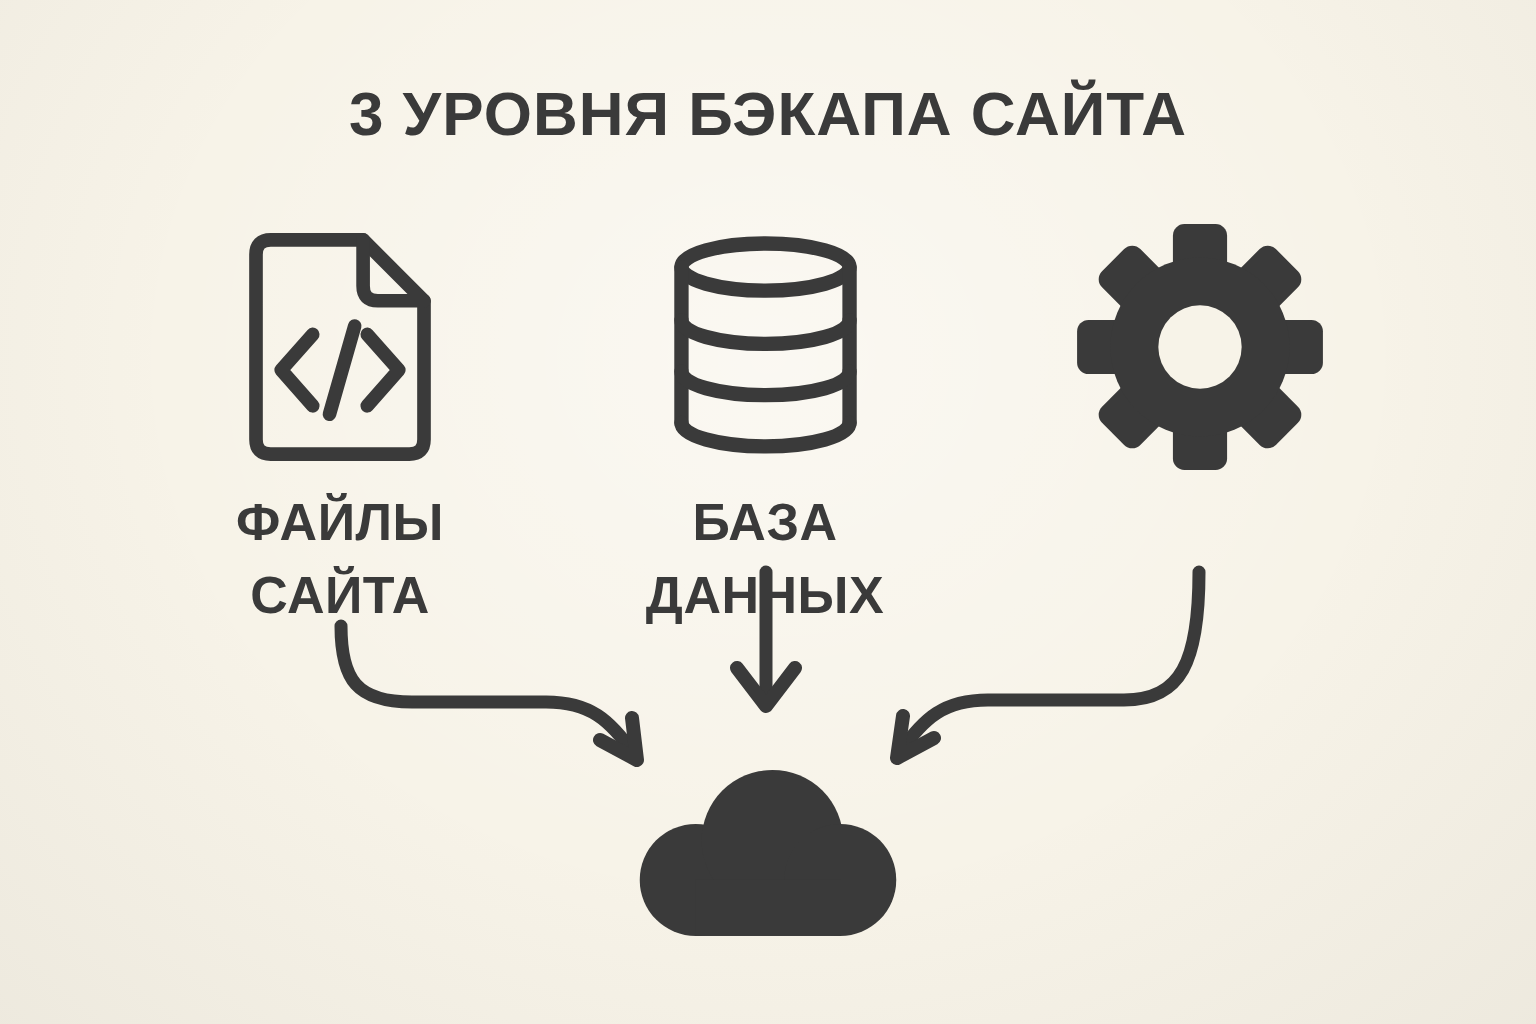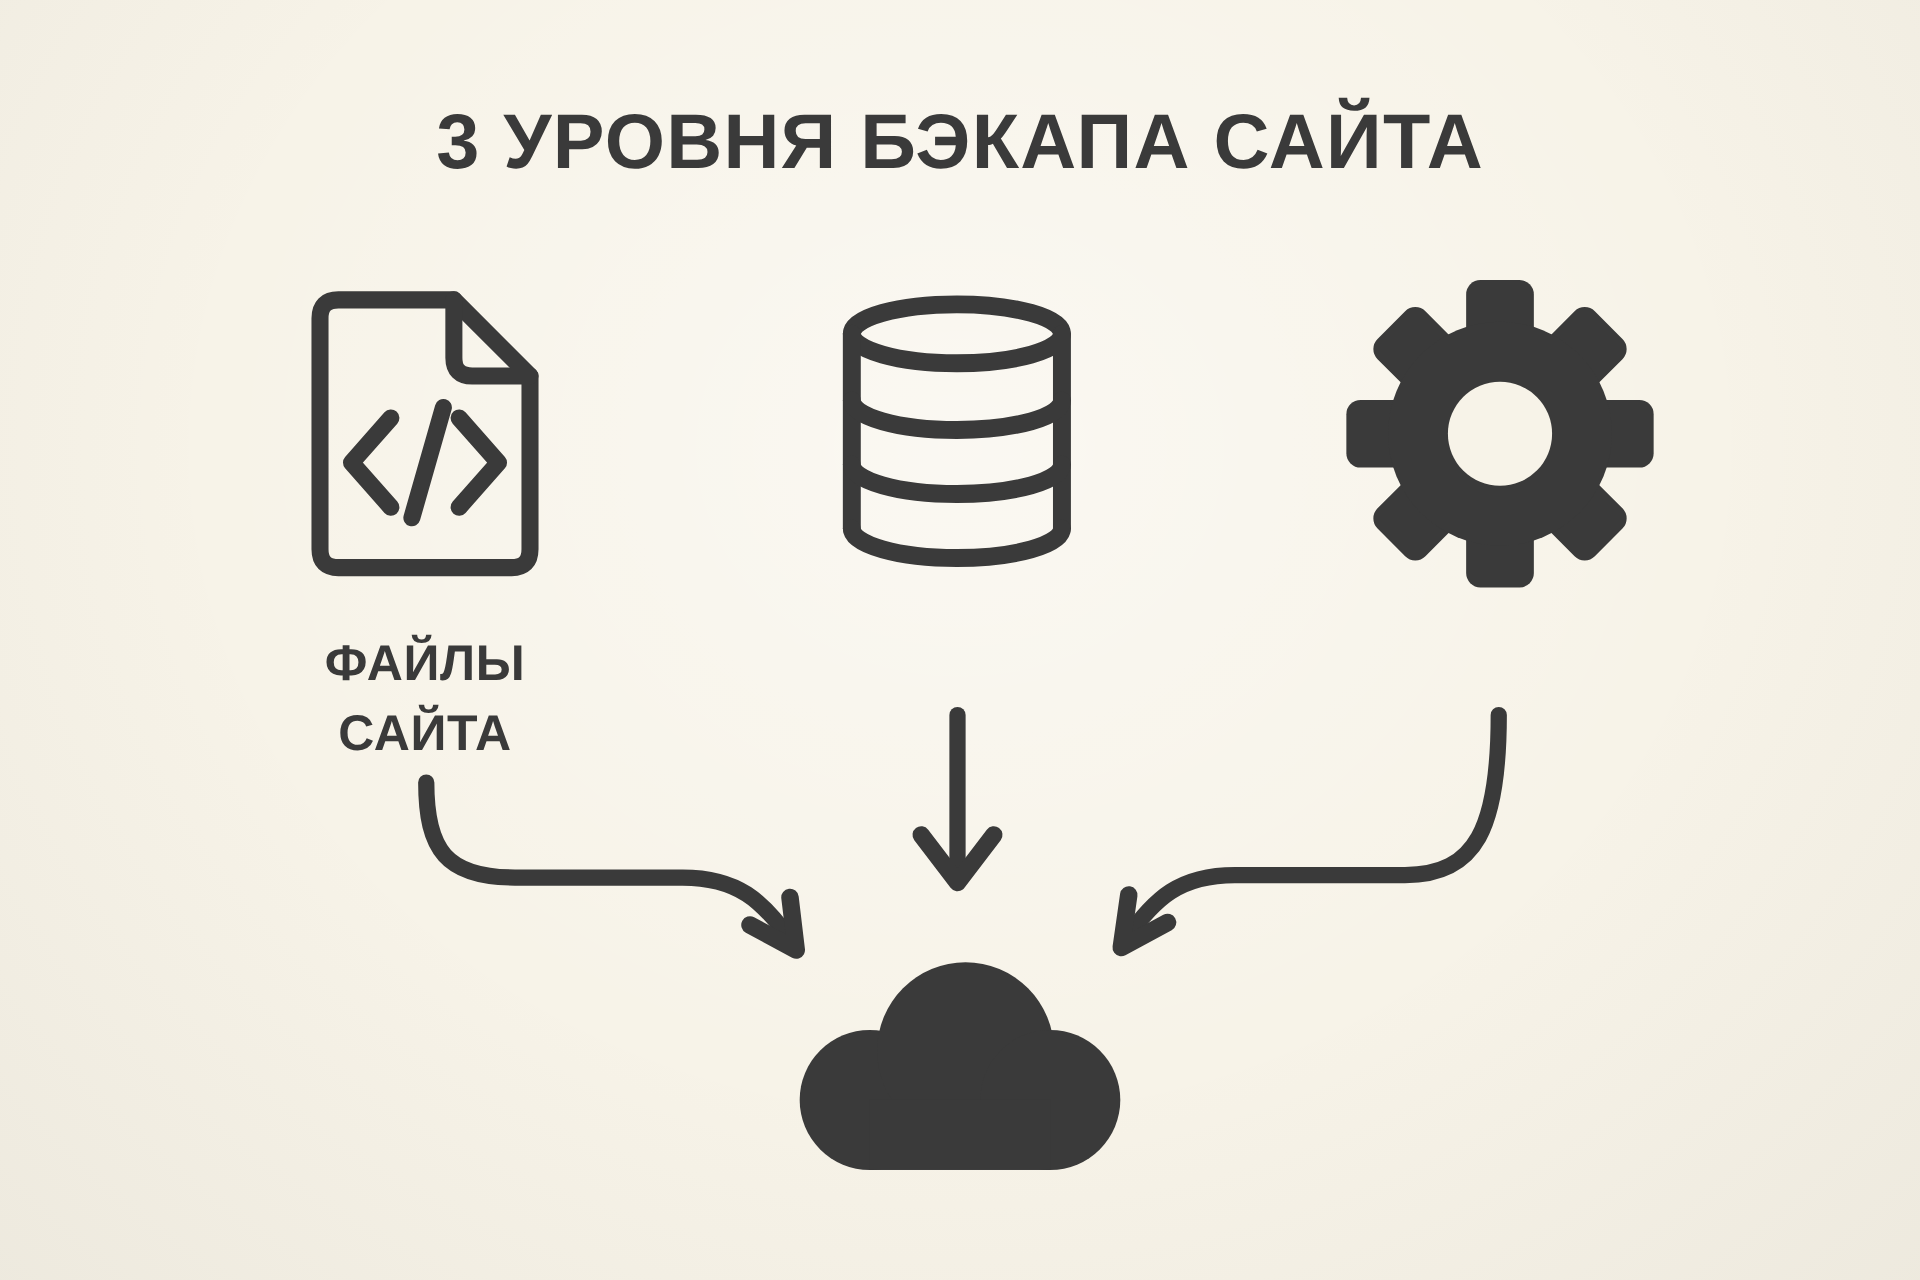--- a/index.html
+++ b/index.html
@@ -44,23 +44,23 @@
   .item-files    { left: 160px; }  
   .item-database { left: 585px; }  
   .item-settings { left: 1020px; } 
   .icon-box {
     height: 258px;
     display: flex;
     align-items: center;
     justify-content: center;
   }
   .label {
-    margin-top: 27px;
+    margin-top: 10px;
     text-align: center;
-    font-size: 40px;
+    font-size: 52px;
     font-weight: 700;
     line-height: 1.4;
     letter-spacing: 0.5px;
     color: #3a3a3a;
   }
   .item-files .label { max-width: 250px; }
   .ink-stroke {
     stroke: #3a3a3a;
     fill: none;
     stroke-linecap: round;
@@ -116,20 +116,21 @@
     <div class="icon-box">
       <svg width="205" height="226" viewBox="0 0 100 110" aria-hidden="true">
         <ellipse class="ink-stroke" stroke-width="7" cx="50" cy="16" rx="41" ry="11.5"></ellipse>
         <path class="ink-stroke" stroke-width="7" d="M 9 16 L 9 92"></path>
         <path class="ink-stroke" stroke-width="7" d="M 91 16 L 91 92"></path>
         <path class="ink-stroke" stroke-width="7" d="M 9 42 A 41 11.5 0 0 0 91 42"></path>
         <path class="ink-stroke" stroke-width="7" d="M 9 67 A 41 11.5 0 0 0 91 67"></path>
         <path class="ink-stroke" stroke-width="7" d="M 9 92 A 41 11.5 0 0 0 91 92"></path>
       </svg>
     </div>
+    <div class="label">БАЗА ДАННЫХ</div>
   </div>
 
   <div class="item item-settings">
     <div class="icon-box">
       <svg width="250" height="250" viewBox="0 0 240 240" aria-hidden="true">
         <g fill="#3a3a3a">
           <rect x="94" y="2" width="52" height="52" rx="11"></rect>
           <rect x="94" y="2" width="52" height="52" rx="11" transform="rotate(45 120 120)"></rect>
           <rect x="94" y="2" width="52" height="52" rx="11" transform="rotate(90 120 120)"></rect>
           <rect x="94" y="2" width="52" height="52" rx="11" transform="rotate(135 120 120)"></rect>

